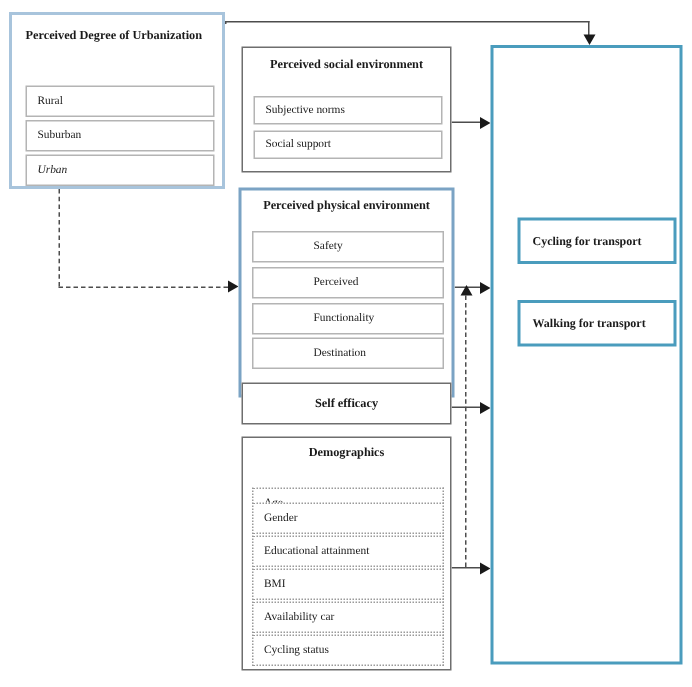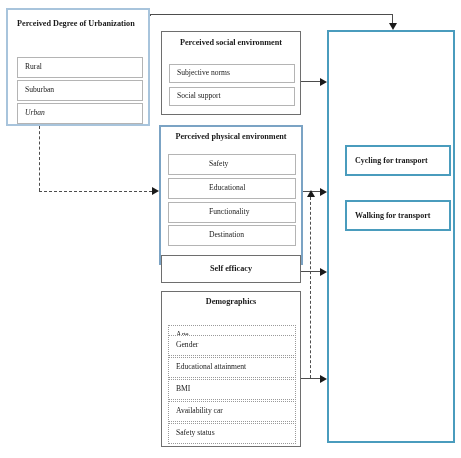--- a/index.html
+++ b/index.html
@@ -249,21 +249,21 @@
       <span>Social support</span>
     </div>
   </div>
 
   <div class="box" id="physical-box">
     <div class="box-title" style="position:absolute; left:9px; top:5px; width:122px;">Perceived physical environment</div>
     <div class="subitem solid phys-item" style="top:27px;">
       <span>Safety</span>
     </div>
     <div class="subitem solid phys-item" style="top:51px;">
-      <span>Educational</span>
+      <span>Perceived</span>
     </div>
     <div class="subitem solid phys-item" style="top:75px;">
       <span>Functionality</span>
     </div>
     <div class="subitem solid phys-item" style="top:98px;">
       <span>Destination</span>
     </div>
   </div>
 
   <div class="box" id="selfefficacy-box">
@@ -281,21 +281,21 @@
     <div class="subitem dashed demo-item" style="top:65px;">
       <span>Educational attainment</span>
     </div>
     <div class="subitem dashed demo-item" style="top:87px;">
       <span>BMI</span>
     </div>
     <div class="subitem dashed demo-item" style="top:109px;">
       <span>Availability car</span>
     </div>
     <div class="subitem dashed demo-item" style="top:131px;">
-      <span>Safety status</span>
+      <span>Cycling status</span>
     </div>
   </div>
 
   <div class="box" id="outcome-panel">
     <div class="outcome-item" style="top:113px;font-family:Liberation Serif, serif;">
       <span>Cycling for transport</span>
     </div>
     <div class="outcome-item" style="top:168px;">
       <span>Walking for transport</span>
     </div>

